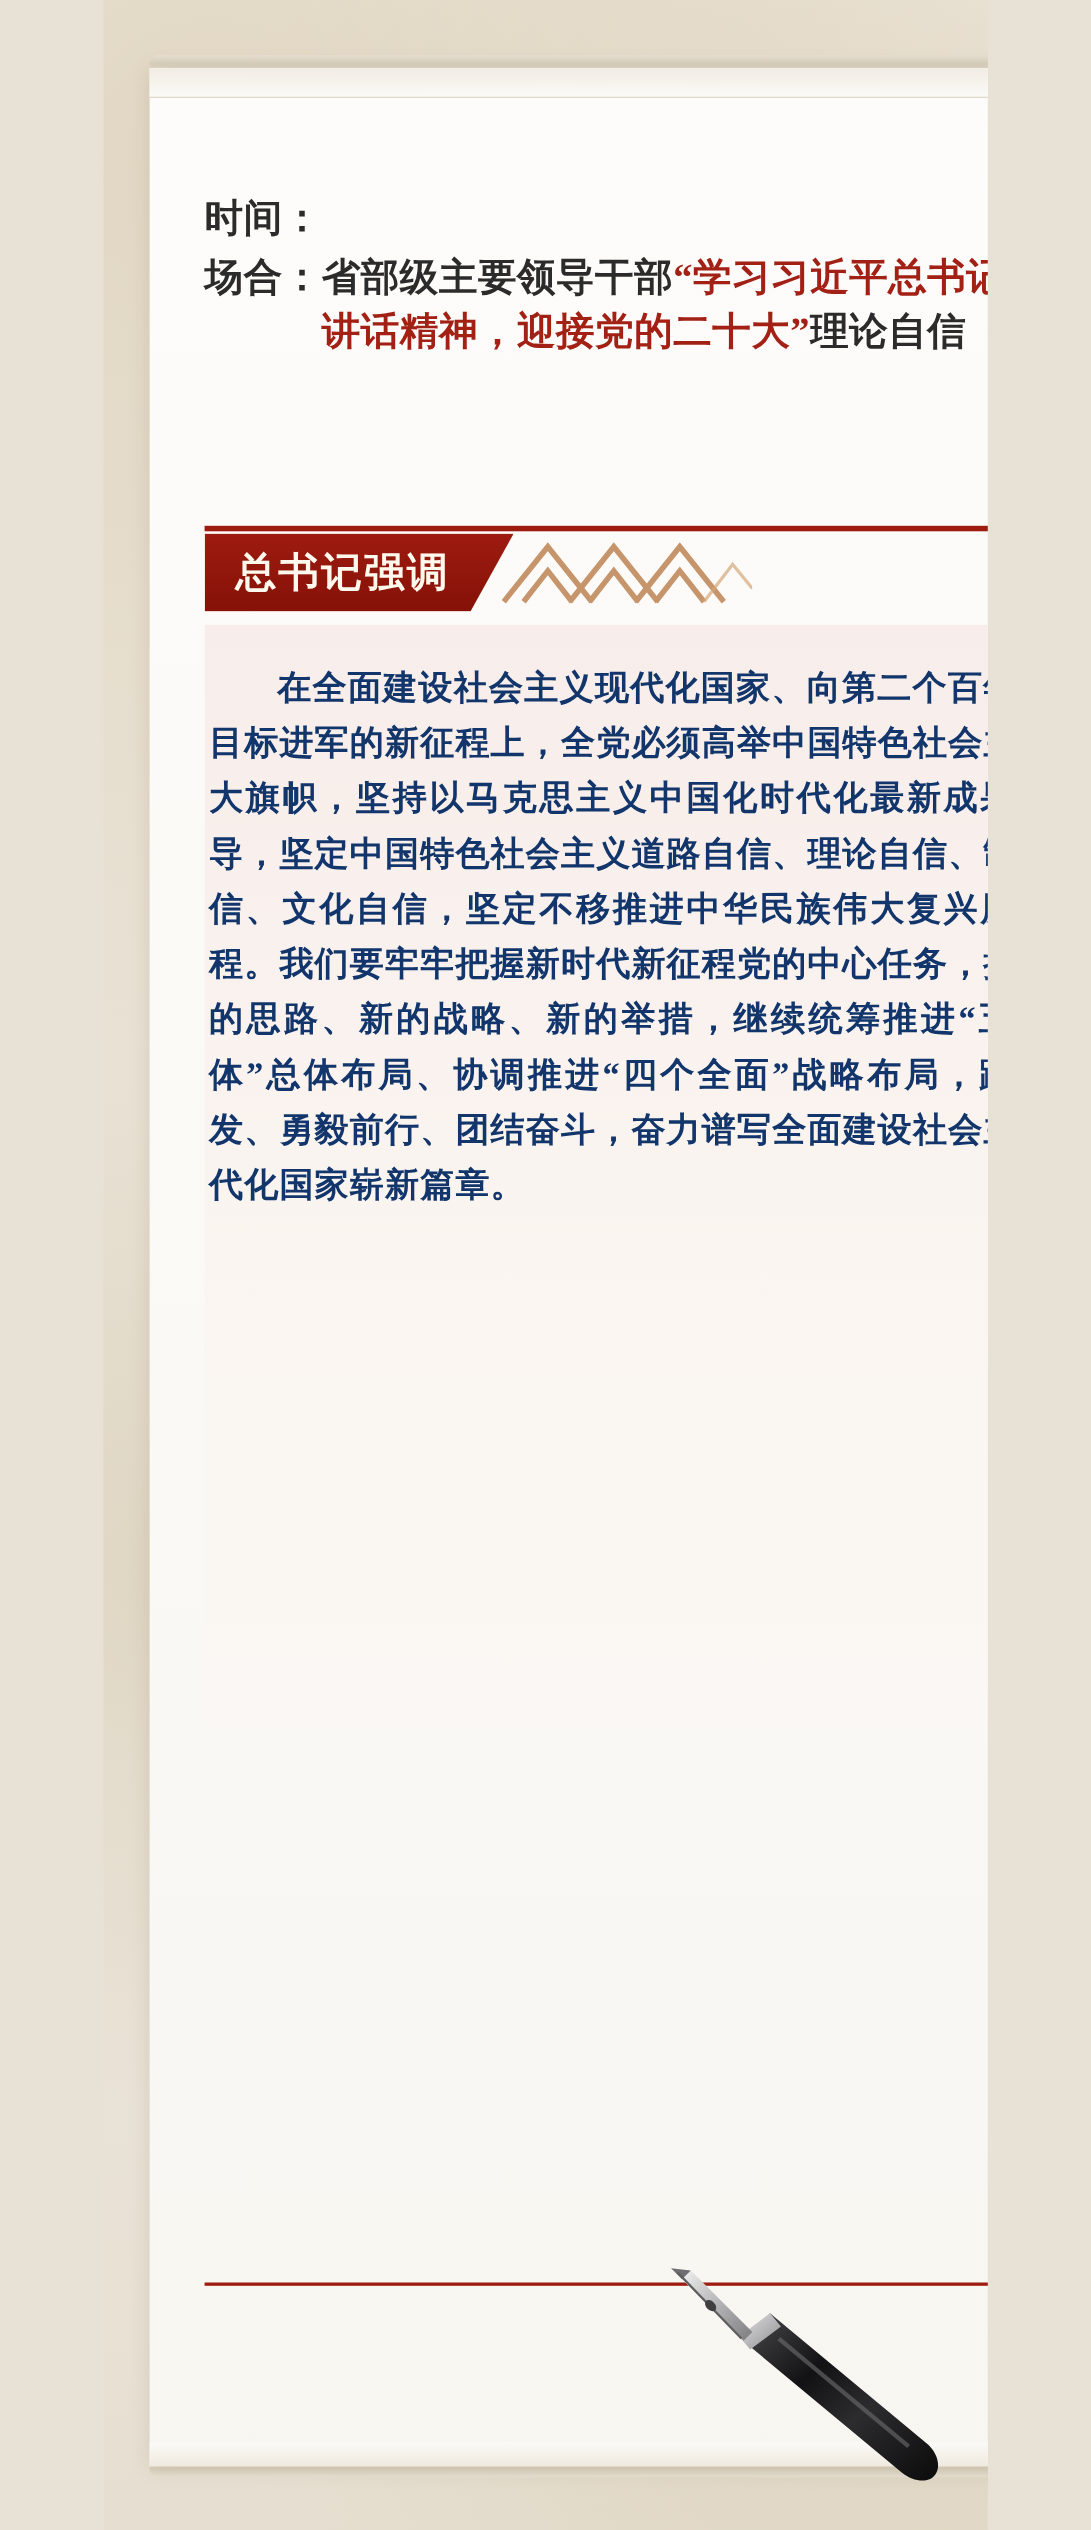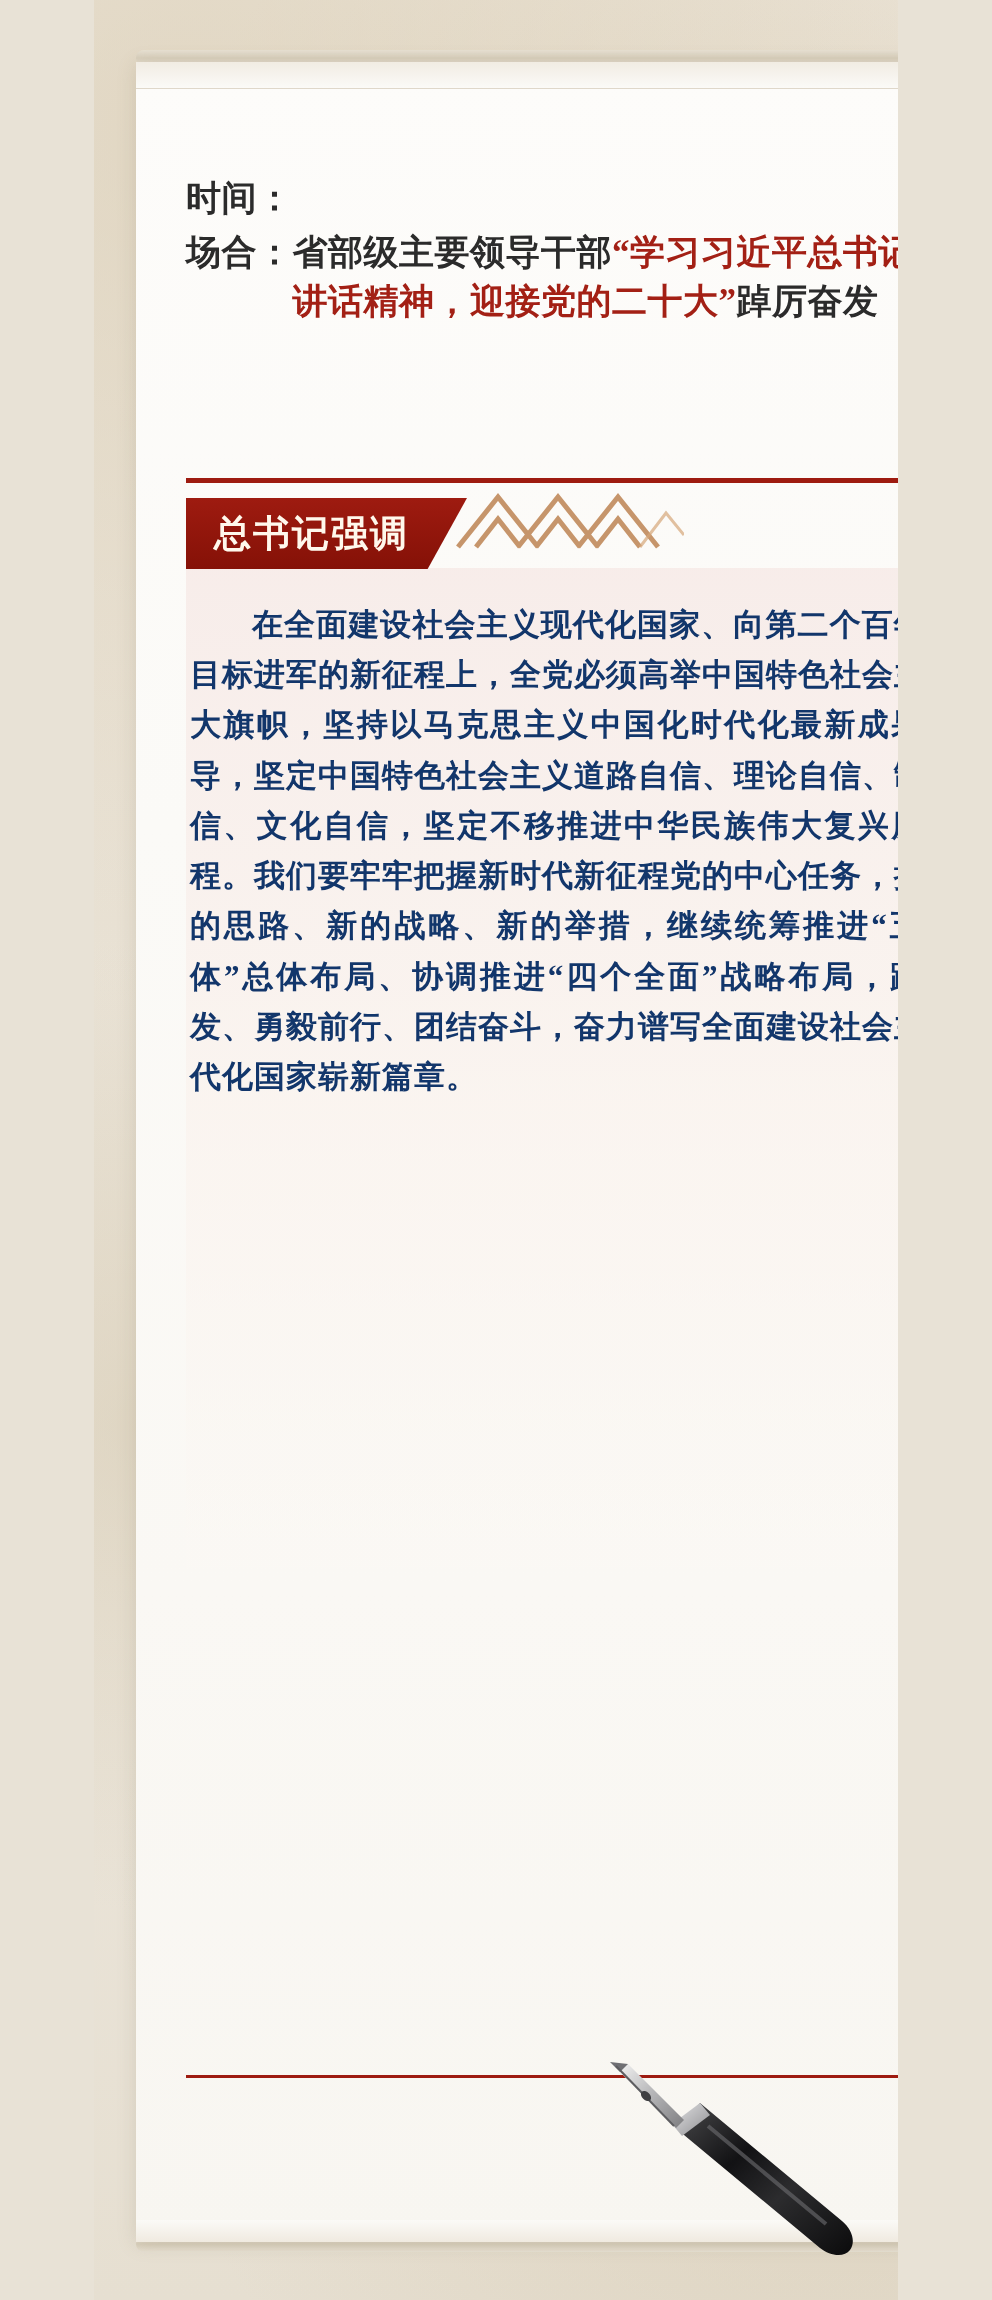--- a/index.html
+++ b/index.html
@@ -100,21 +100,21 @@
   }
   .banner-bar {
     position: absolute;
     left: 0; top: 0;
     width: 770px;
     height: 5px;
     background: #9e1b10;
   }
   .banner-tab {
     position: absolute;
-    left: 0; top: 20px;
+    left: 0; top: 7px;
     height: 71px;
     padding: 0 34px 0 28px;
     display: flex;
     align-items: center;
     background: linear-gradient(180deg, #9e1b10 0%, #851107 100%);
     color: #fff8ec;
     font-size: 37px;
     font-weight: bold;
     letter-spacing: 2px;
     clip-path: polygon(0 0, 100% 0, 86% 100%, 0 100%);
@@ -185,21 +185,21 @@
   <div class="scroll-cap bottom"></div>
 
   <div class="paper"></div>
 
   <div class="meta">
     <div class="meta-row">
       <span class="meta-label">时间：</span>
     </div>
     <div class="meta-row">
       <span class="meta-label">场合：</span>
-      <span class="meta-value"><span>省部级主要领导干部</span><span class="hl">“学习习近平总书记重要讲话精神，迎接党的二十大”</span><span>踔厉奋发</span></span>
+      <span class="meta-value"><span>省部级主要领导干部</span><span class="hl">“学习习近平总书记重要讲话精神，迎接党的二十大”</span><span>理论自信</span></span>
     </div>
   </div>
 
   <div class="banner">
     <div class="banner-bar"></div>
     <div class="banner-orn">
       <svg width="230" height="66" viewBox="0 0 230 66" xmlns="http://www.w3.org/2000/svg">
         <g fill="none" stroke="#b5743c" stroke-width="5">
           <path d="M4 64 L44 14 L84 64"></path>
           <path d="M22 64 L44 36 L66 64"></path>

